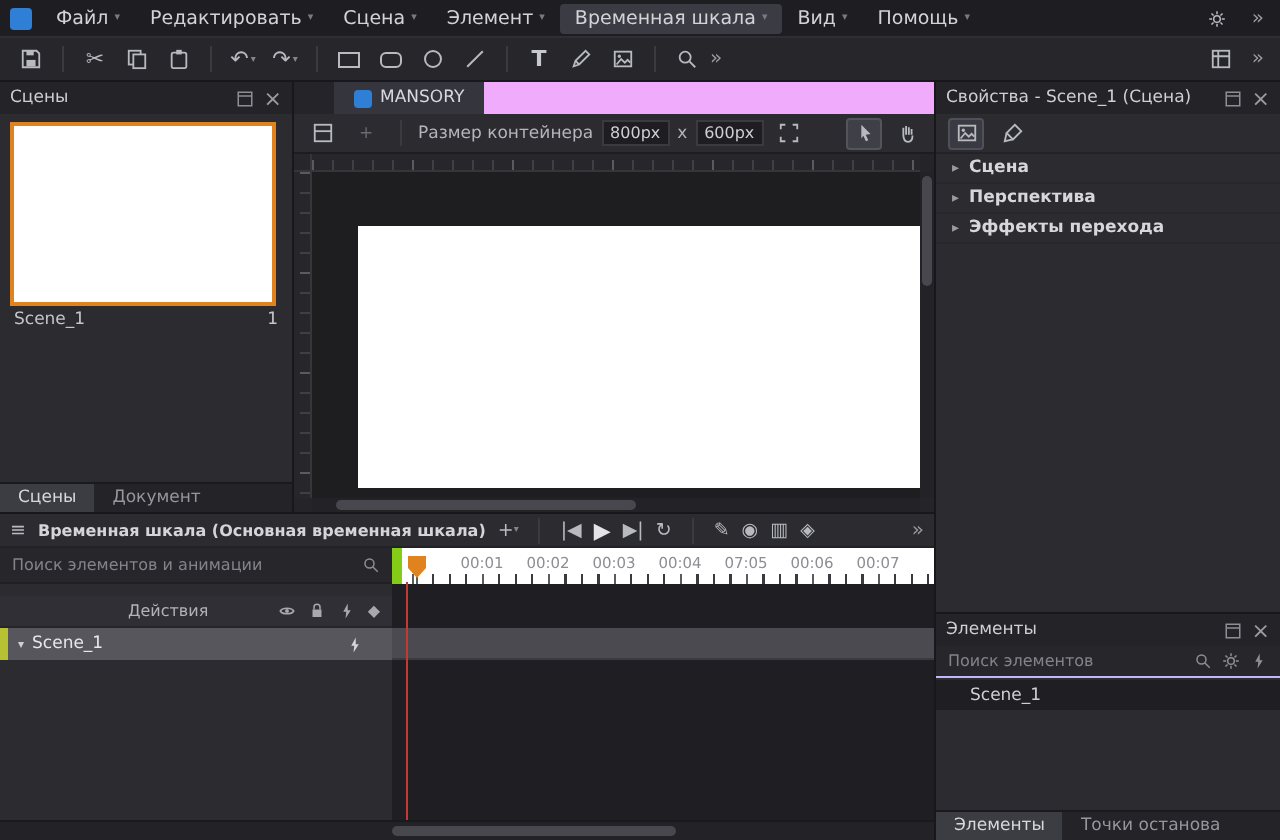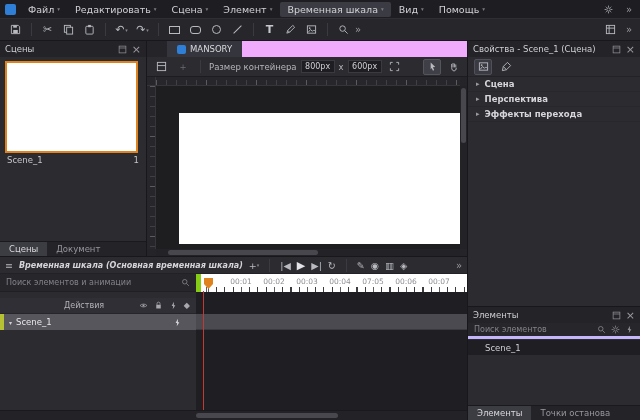--- a/index.html
+++ b/index.html
@@ -88,21 +88,21 @@
   .artboard { position:absolute; left:23px; top:27px; width:281px; height:131px; background:#ffffff; }
   .h-scroll { position:absolute; left:9px; right:7px; bottom:0; height:7px; background:#232327; }
   .h-scroll .thumb { position:absolute; left:12px; width:150px; top:1px; bottom:1px; background:#47474d; border-radius:3px; }
   .v-scroll { position:absolute; right:0; top:9px; bottom:7px; width:7px; background:#232327; }
   .v-scroll .thumb { position:absolute; left:1px; right:1px; top:2px; height:55px; background:#47474d; border-radius:3px; }
 
   
   .timeline { left:0; top:257px; width:467px; height:163px; }
   .tl-header { height:17px; display:flex; align-items:center; padding:0 5px; gap:6px;
     background:#2b2b30; border-bottom:1px solid #222226; color:#b8bac0; }
-  .tl-title { font-size:8px; font-weight:bold; color:#d4d4d9; white-space:nowrap;font-style:italic; }
+  .tl-title { font-size:8px; font-weight:bold; color:#d4d4d9; white-space:nowrap; }
   .tl-btn { display:flex; align-items:center; font-size:9.5px; color:#b8bac0; }
   .tl-btn.play { font-size:11px; color:#e4e4e8; }
   .tl-search { position:absolute; top:17px; left:0; width:196px; height:18px; background:#26262b;
     border-bottom:1px solid #202024; display:flex; align-items:center; padding:0 6px;
     font-size:8px; color:#83838a; }
   .tl-ruler { position:absolute; top:17px; left:196px; right:0; height:18px; background:#ffffff;
     border-left:5px solid #84cc16; }
   .tl-ruler::after { content:""; position:absolute; left:0; right:0; bottom:0; height:5px;
     background-position:7px 0,7px 0;
     background-image:repeating-linear-gradient(to right,#5a5a61 0 1px,transparent 1px 33px),
@@ -134,21 +134,21 @@
   .props-toolbar { height:20px; background:#2b2b30; display:flex; align-items:center;
     padding:0 6px; gap:5px; border-bottom:1px solid #232327; color:#b8bac0; }
   .props-toolbar .tool-btn.active { background:#3a3a42; border:1px solid #50505a; }
   .prop-section { height:15px; display:flex; align-items:center; gap:5px; padding:0 8px;
     font-size:8.5px; font-weight:bold; color:#d6d6db; border-bottom:1px solid #27272c; }
   .sec-caret { font-size:7px; color:#9a9aa0; }
 
   
   .elems-panel { left:468px; top:307px; width:172px; height:113px; }
   .elem-search { height:16px; background:#26262b; display:flex; align-items:center; padding:0 6px;
-    font-size:8px; color:#83838a; border-bottom:3px solid #c4b5fd;gap:16px; }
+    font-size:8px; color:#83838a; border-bottom:1px solid #c4b5fd;gap:16px; }
   .elem-search .icons { margin-left:auto; display:flex; gap:5px; align-items:center; color:#8e8e94; }
   .elem-item { height:15px; background:#1f1f23; display:flex; align-items:center;
     padding-left:17px; font-size:8.5px; color:#cfcfd4; margin-top:1px; }
 </style>
 </head>
 <body>
 
 <div class="menubar">
   <span class="app-logo"></span>
   <span class="menu-item">

